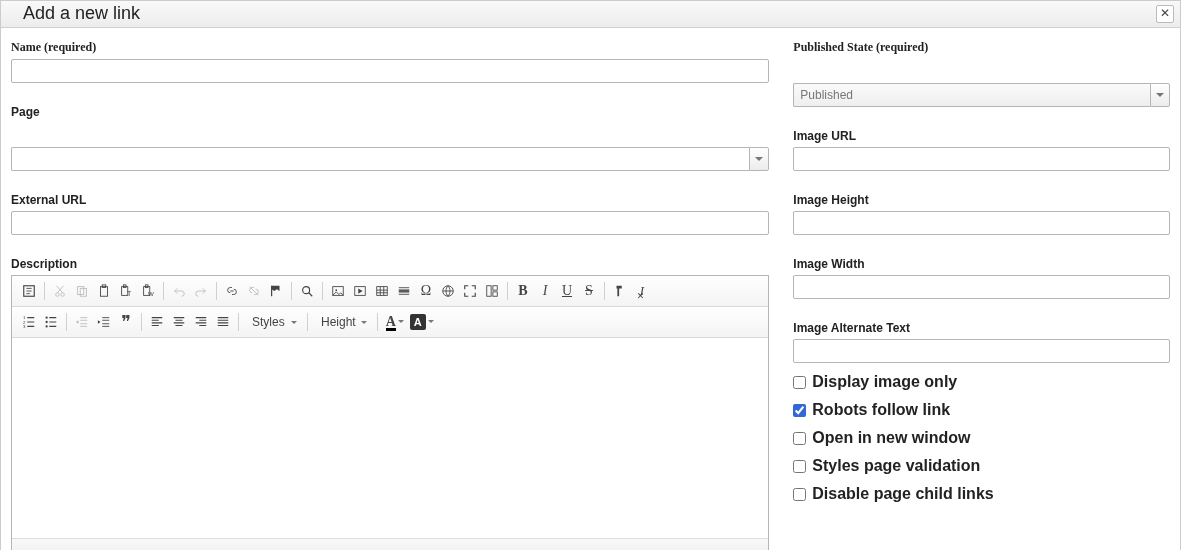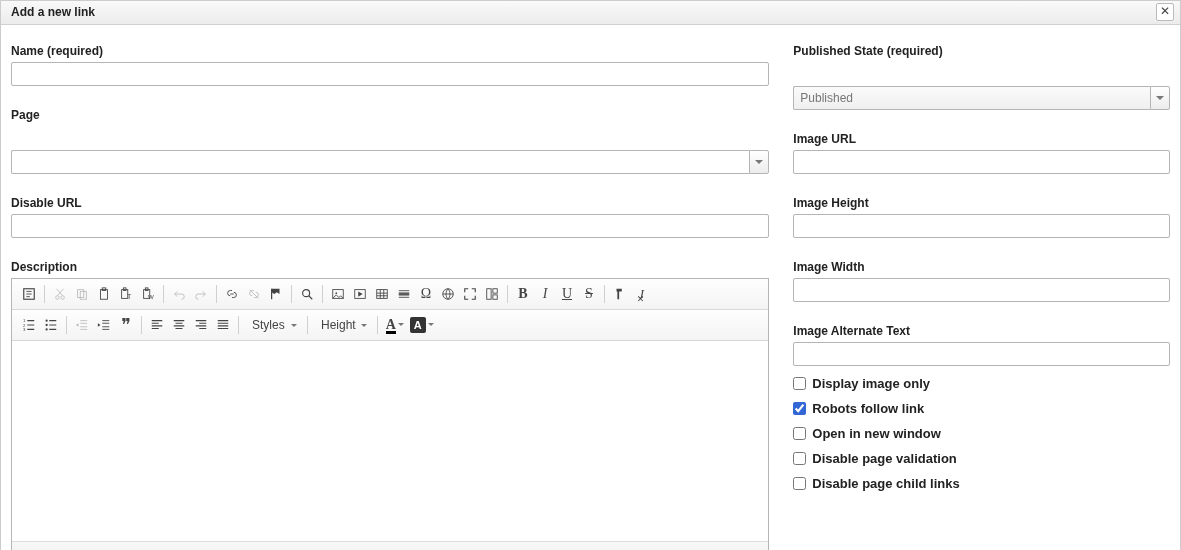--- a/index.html
+++ b/index.html
@@ -17,22 +17,23 @@
   }
   .dialog-header {
     display: flex;
     justify-content: space-between;
     align-items: center;
     background: linear-gradient(#f9f9f9, #ececec);
     border-bottom: 1px solid #d0d0d0;
     padding: 2px 6px 3px 10px;
   }
   .dialog-title {
-    font-weight: bold;
-    font-size: 12px;
+    font-weight: normal;
+    font-size: 18px;
+    margin-left: 12px;
   }
   .close-btn {
     width: 18px;
     height: 18px;
     border: 1px solid #bbb;
     background: #fff;
     border-radius: 2px;
     font-size: 12px;
     line-height: 14px;
     text-align: center;
@@ -46,21 +47,21 @@
     gap: 24px;
   }
   .col-left { flex: 1 1 66%; }
   .col-right { width: 380px; }
   .field-label {
     font-weight: bold;
     font-size: 12px;
     margin-top: 22px;
     margin-bottom: 4px;
   }
-  .field-label.first { margin-top: 9px; }
+  .field-label.first { margin-top: 2px; font-family: Liberation Serif, serif; }
   .text-input {
     width: 100%;
     height: 24px;
     border: 1px solid #b5b5b5;
     padding: 0 6px;
     font-size: 12px;
     background: #fff;
     border-radius: 2px;
   }
   .select-wrap {
@@ -211,21 +212,21 @@
     align-items: center;
     gap: 6px;
     margin-top: 10px;
   }
   .check-row input[type=checkbox] {
     margin: 0;
     accent-color: #3367d6;
   }
   .check-label {
     font-weight: bold;
-    font-size: 13px;
+    font-size: 16px;
   }
 
   
   .dialog-footer {
     display: flex;
     justify-content: flex-end;
     gap: 0;
     padding: 8px 12px 10px 12px;
   }
   .btn {
@@ -262,21 +263,21 @@
       <input class="text-input" value="" style="">
 
       <div class="field-label">Page</div>
       <div class="select-wrap">
         <input class="select-input" value="" style="">
         <div class="select-caret">
             <span class="caret-down"></span>
           </div>
       </div>
 
-      <div class="field-label">Disable URL</div>
+      <div class="field-label">External URL</div>
       <input class="text-input" value="" style="">
 
       <div class="field-label">Description</div>
 
       <div class="editor">
 
         <div class="toolbar-row">
           <div class="tbtn">
               <svg viewBox="0 0 16 16">
                 <rect x="2" y="2" width="12" height="12" fill="none" stroke="currentColor" stroke-width="1.3"></rect>
@@ -536,21 +537,21 @@
       <div class="check-row">
         <input type="checkbox" checked="" style="">
         <span class="check-label">Robots follow link</span>
       </div>
       <div class="check-row">
         <input type="checkbox" style="">
         <span class="check-label">Open in new window</span>
       </div>
       <div class="check-row">
         <input type="checkbox" style="">
-        <span class="check-label">Disable page validation</span>
+        <span class="check-label">Styles page validation</span>
       </div>
       <div class="check-row">
         <input type="checkbox" style="">
         <span class="check-label">Disable page child links</span>
       </div>
 
     </div>
   </div>
 
   <div class="dialog-footer">

